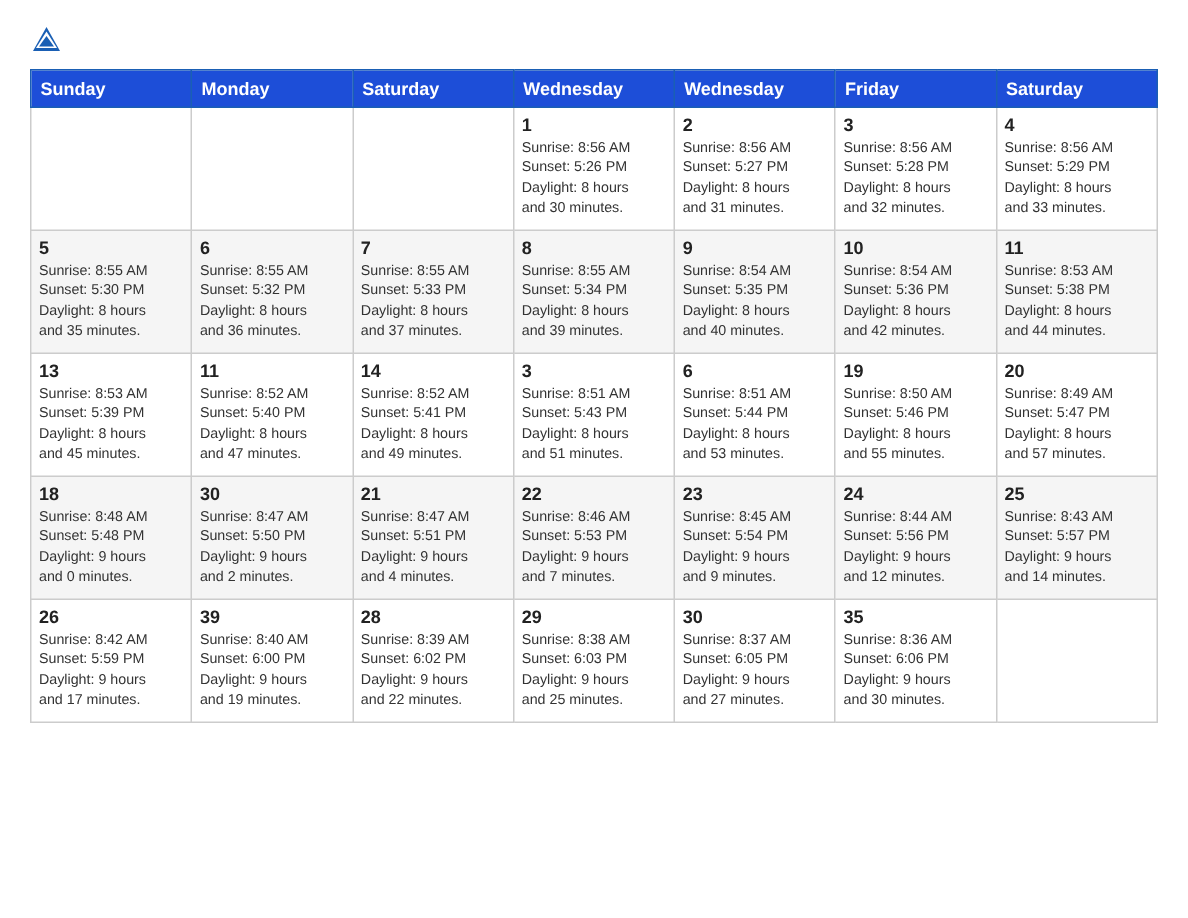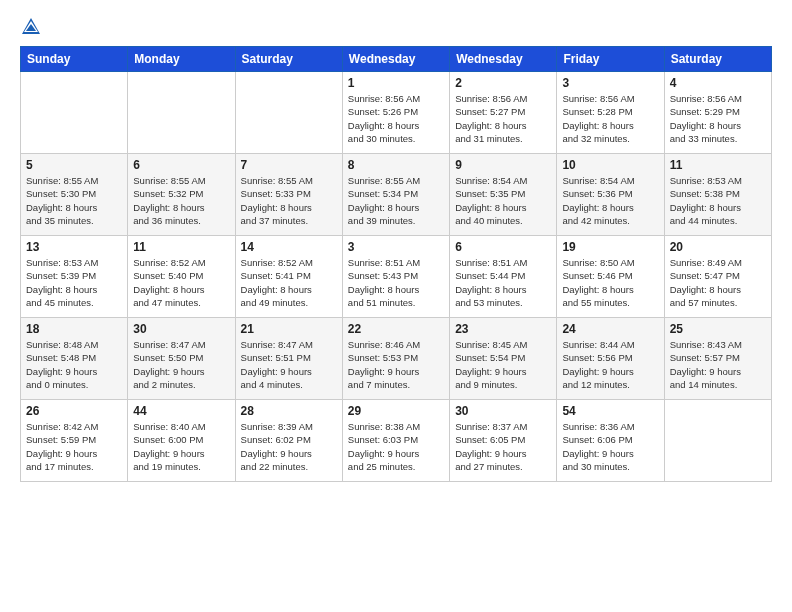--- a/index.html
+++ b/index.html
@@ -241,36 +241,36 @@
             <div class="day-num">25</div>
             <div class="day-info">Sunrise: 8:43 AM<br>Sunset: 5:57 PM<br>Daylight: 9 hours<br>and 14 minutes.</div>
           </td>
         </tr>
         <tr>
           <td>
             <div class="day-num">26</div>
             <div class="day-info">Sunrise: 8:42 AM<br>Sunset: 5:59 PM<br>Daylight: 9 hours<br>and 17 minutes.</div>
           </td>
           <td>
-            <div class="day-num">44</div>
+            <div class="day-num">39</div>
             <div class="day-info">Sunrise: 8:40 AM<br>Sunset: 6:00 PM<br>Daylight: 9 hours<br>and 19 minutes.</div>
           </td>
           <td>
             <div class="day-num">28</div>
             <div class="day-info">Sunrise: 8:39 AM<br>Sunset: 6:02 PM<br>Daylight: 9 hours<br>and 22 minutes.</div>
           </td>
           <td>
             <div class="day-num">29</div>
             <div class="day-info">Sunrise: 8:38 AM<br>Sunset: 6:03 PM<br>Daylight: 9 hours<br>and 25 minutes.</div>
           </td>
           <td>
             <div class="day-num">30</div>
             <div class="day-info">Sunrise: 8:37 AM<br>Sunset: 6:05 PM<br>Daylight: 9 hours<br>and 27 minutes.</div>
           </td>
           <td>
-            <div class="day-num">54</div>
+            <div class="day-num">35</div>
             <div class="day-info">Sunrise: 8:36 AM<br>Sunset: 6:06 PM<br>Daylight: 9 hours<br>and 30 minutes.</div>
           </td>
           <td class="empty"></td>
         </tr>
       </tbody>
   </table>
 </div>
 
 </body></html>

